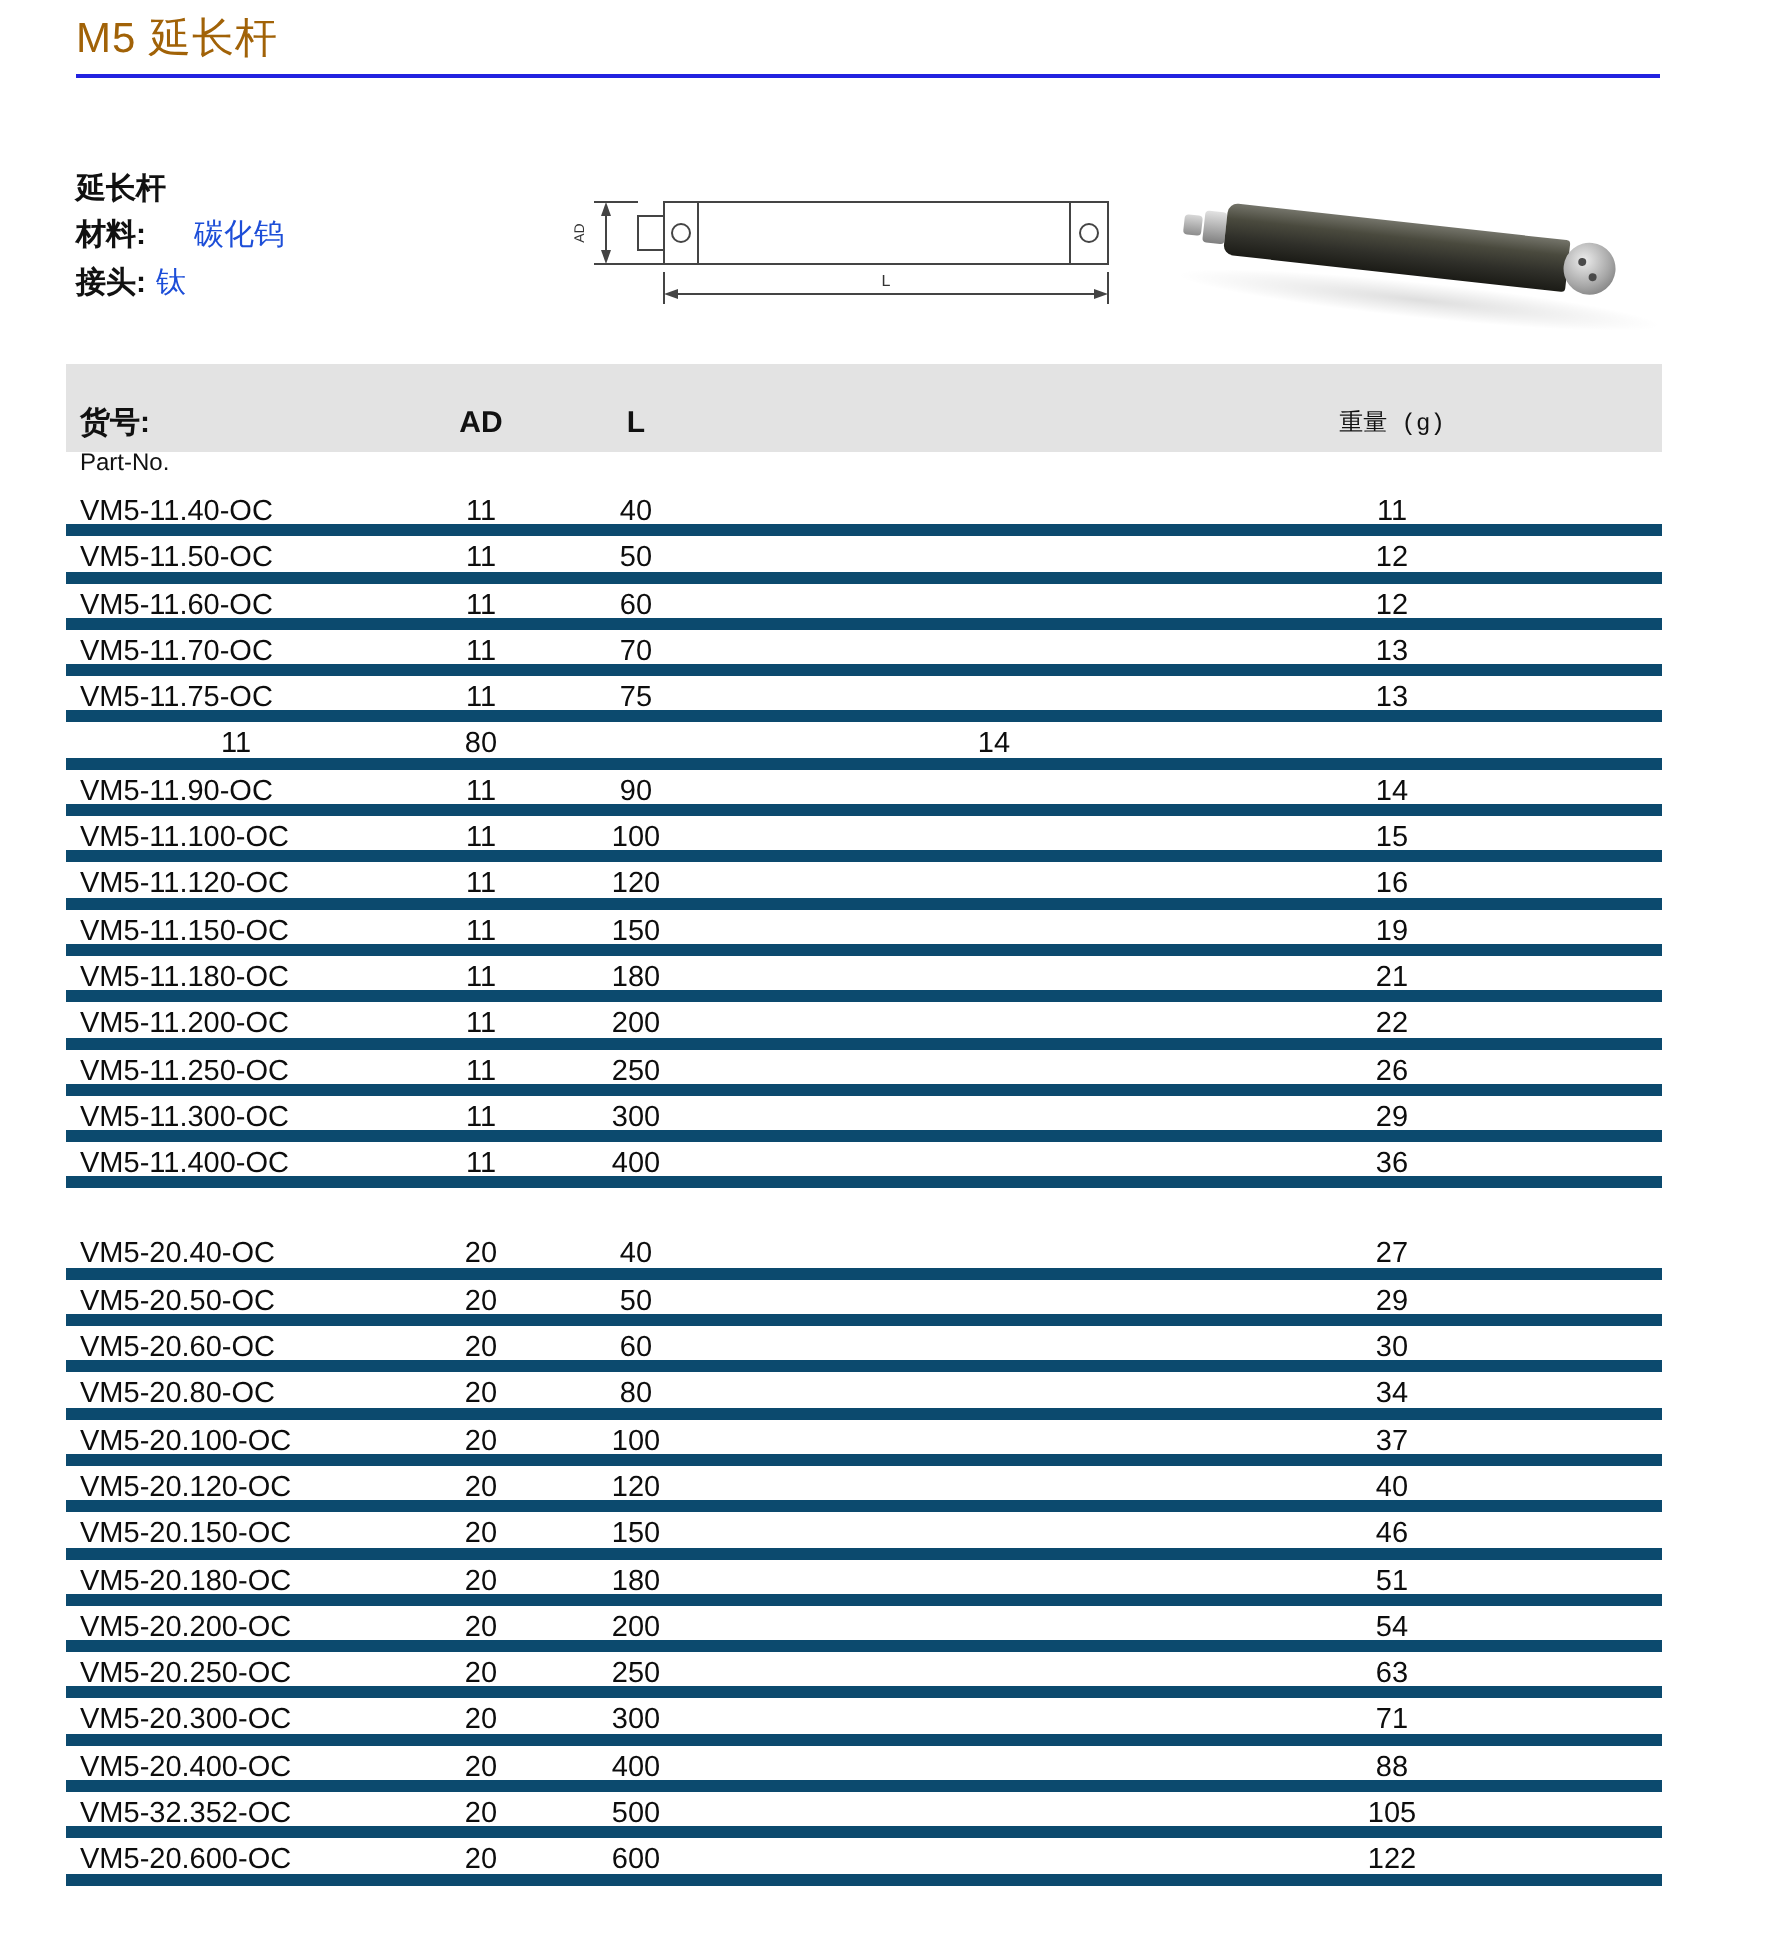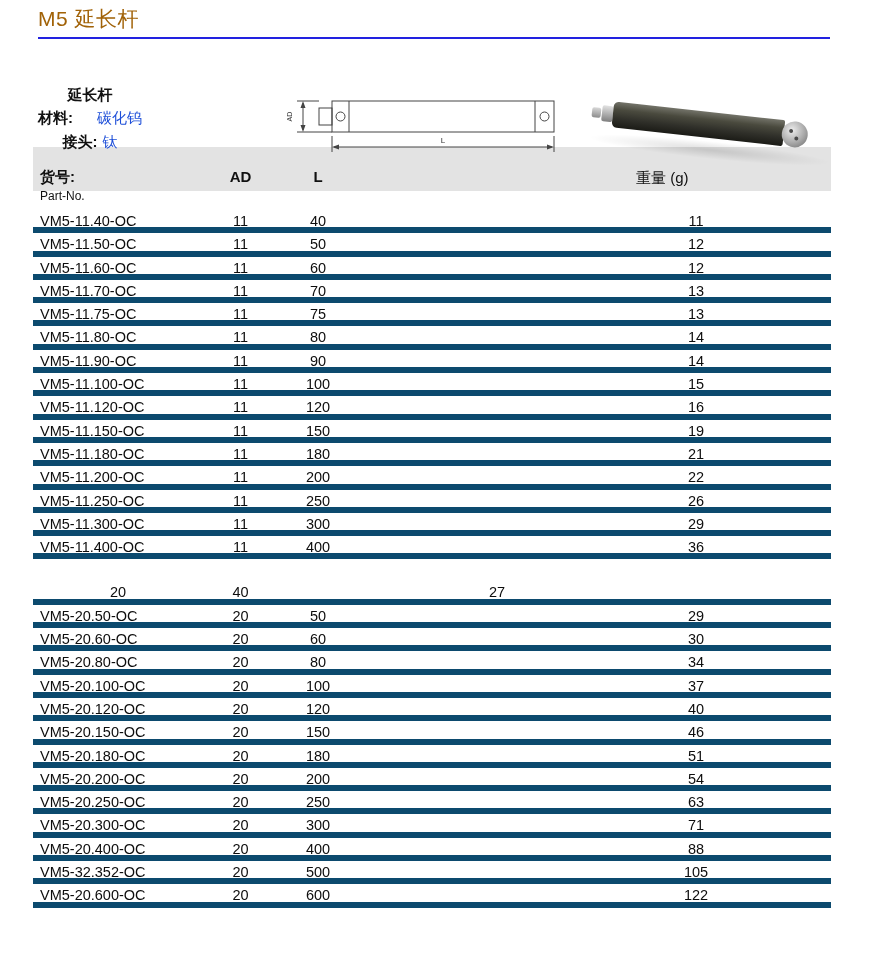--- a/index.html
+++ b/index.html
@@ -2,21 +2,21 @@
 <html><head>
 <meta charset="utf-8">
 <style>
   * { box-sizing: border-box; margin: 0; padding: 0; }
   html, body { width: 886px; height: 973px; background: #ffffff; overflow: hidden;
     font-family: "Liberation Sans", sans-serif; color: #111; }
 
   .page-title { margin: 5px 0 0 38px; font-size: 21px; font-weight: 400; color: #a16207; letter-spacing: 0.5px; }
   .title-rule { margin: 4px 0 0 38px; width: 792px; border: 0; border-top: 2.5px solid #2222e0; }
 
-  .top-section { position: relative; height: 108px; text-align: center; }
+  .top-section { position: relative; height: 143px; }
 
   .info-block { position: absolute; left: 38px; top: 44px; font-size: 15px; line-height: 23px; }
   .info-name { font-weight: bold; }
   .info-row .lbl { font-weight: bold; }
   .info-row .val { font-family: Liberation Serif, serif; color: #1d4ed8; }
   .info-row .val.material { margin-left: 24px; }
   .info-row .val.joint { margin-left: 5px; }
 
   .drawing { position: absolute; left: 281px; top: 50px; }
   .drawing svg { display: block; }
@@ -42,22 +42,22 @@
   .rod-cap .hole.h2 { left: 13px; top: 15px; }
 
   .table-wrap { margin-left: 33px; width: 798px; }
   .t-grid { display: grid; grid-template-columns: 170px 75px 80px 1fr 120px 75px; }
 
   .t-header { background: #e3e3e3; height: 44px; padding-top: 20px; align-items: start; }
   .t-header .h-part { padding-left: 7px; }
   .h-cn { font-size: 15px; font-weight: bold; line-height: 20px; }
   .h-en { font-size: 12px; font-weight: 400; line-height: 19px; }
   .h-ad, .h-l { font-size: 15px; font-weight: bold; text-align: center; line-height: 20px; }
-  .h-wt { font-size: 15px; line-height: 21px;
-    font-family: Liberation Sans, sans-serif; font-weight: 400; }
+  .h-wt { font-size: 12px; text-align: center; line-height: 21px;
+    font-family: Liberation Mono, monospace; font-weight: 400; }
 
   .t-body { margin-top: 19px; }
   .t-row { height: 23.3px; border-bottom: 6px solid #0c4a6e; align-items: center; }
   .t-row .cell { font-size: 14.5px; color: #0d0d0d; line-height: 22px; }
   .c-part { padding-left: 7px; }
   .c-ad, .c-l, .c-wt { text-align: center; }
   .group-gap { height: 22px; }
 </style>
 </head>
 <body>
@@ -167,21 +167,20 @@
       </div>
       <div class="t-row t-grid">
         <div class="cell c-part">VM5-11.75-OC</div>
         <div class="cell c-ad">11</div>
         <div class="cell c-l">75</div>
         <div class="cell c-sp"></div>
         <div class="cell c-wt">13</div>
         <div class="cell c-sp2"></div>
       </div>
       <div class="t-row t-grid">
-        <div class="cell c-part">VM5-11.80-OC</div>
         <div class="cell c-ad">11</div>
         <div class="cell c-l">80</div>
         <div class="cell c-sp"></div>
         <div class="cell c-wt">14</div>
         <div class="cell c-sp2"></div>
       </div>
       <div class="t-row t-grid">
         <div class="cell c-part">VM5-11.90-OC</div>
         <div class="cell c-ad">11</div>
         <div class="cell c-l">90</div>
@@ -248,20 +247,21 @@
       <div class="t-row t-grid">
         <div class="cell c-part">VM5-11.400-OC</div>
         <div class="cell c-ad">11</div>
         <div class="cell c-l">400</div>
         <div class="cell c-sp"></div>
         <div class="cell c-wt">36</div>
         <div class="cell c-sp2"></div>
       </div>
       <div class="group-gap"></div>
       <div class="t-row t-grid">
+        <div class="cell c-part">VM5-20.40-OC</div>
         <div class="cell c-ad">20</div>
         <div class="cell c-l">40</div>
         <div class="cell c-sp"></div>
         <div class="cell c-wt">27</div>
         <div class="cell c-sp2"></div>
       </div>
       <div class="t-row t-grid">
         <div class="cell c-part">VM5-20.50-OC</div>
         <div class="cell c-ad">20</div>
         <div class="cell c-l">50</div>

